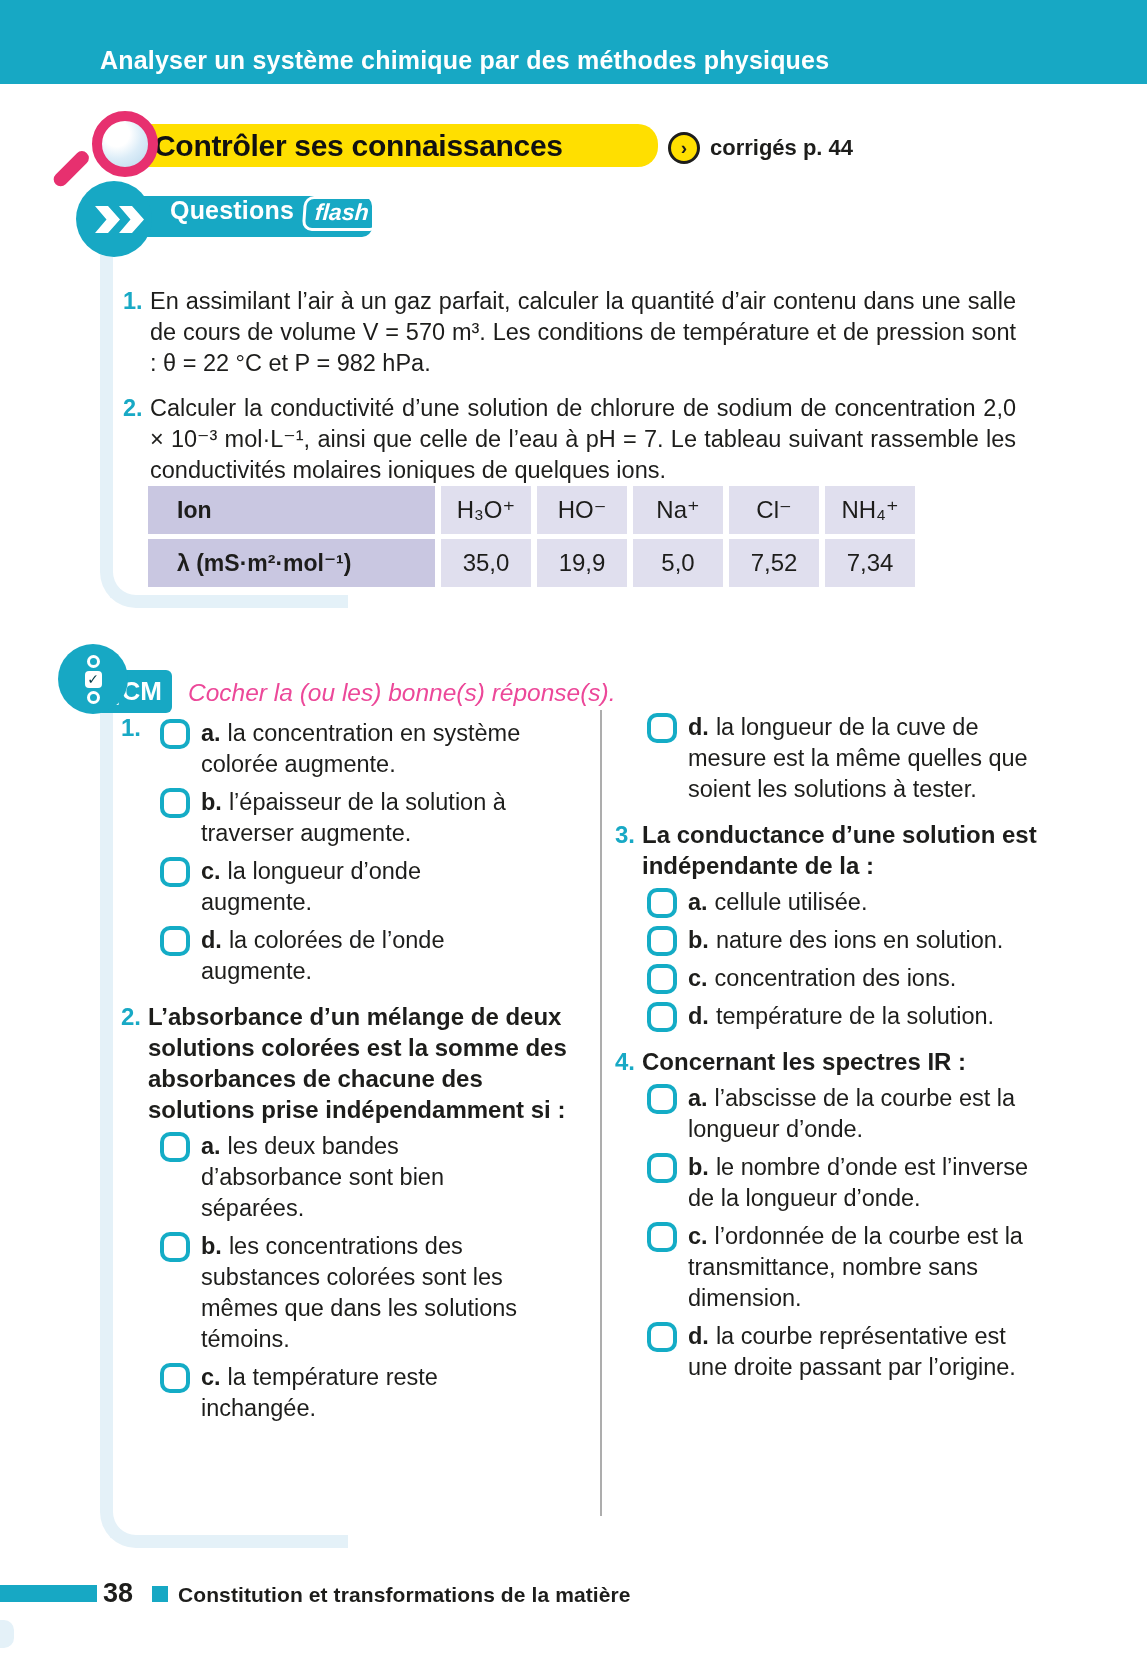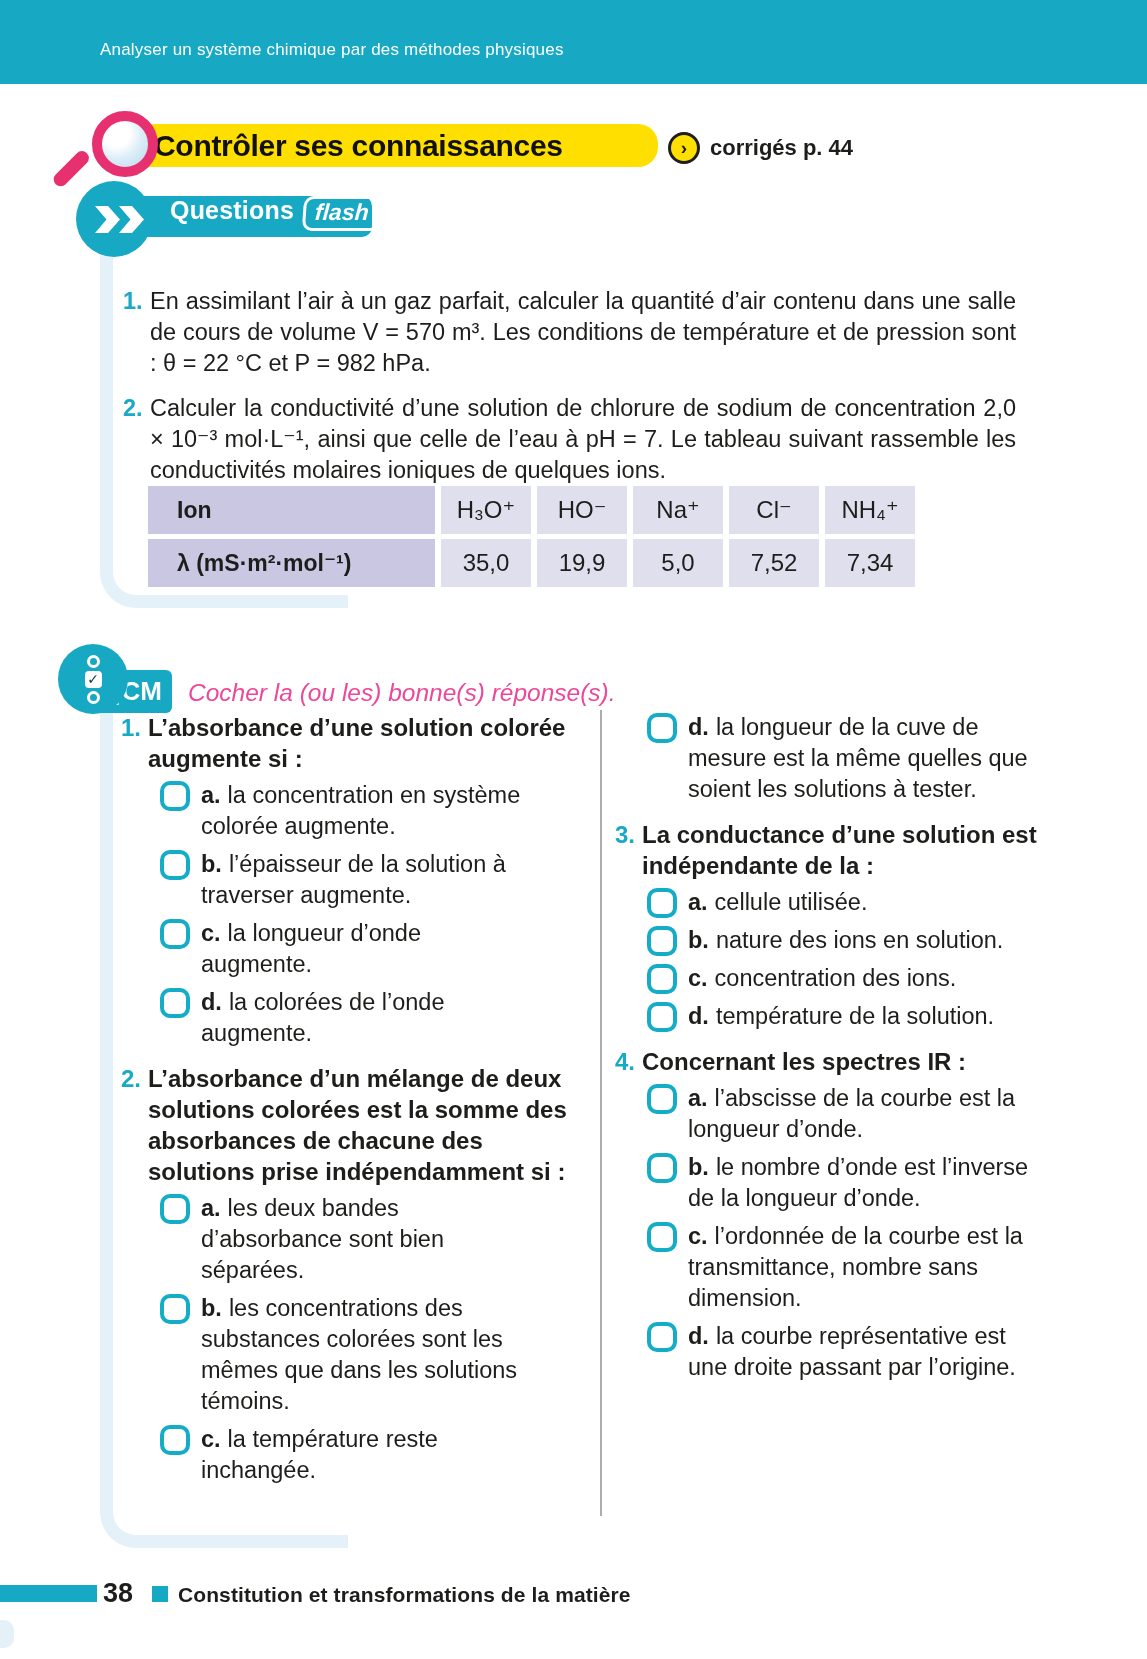--- a/index.html
+++ b/index.html
@@ -2,21 +2,21 @@
 <html><head>
 <meta charset="utf-8">
 <style>
   html,body{margin:0;padding:0;background:#f2f2f2}
   .page{position:relative;width:1147px;height:1659px;background:#ffffff;overflow:hidden;
         font-family:"Liberation Sans","DejaVu Sans",sans-serif;color:#1d1d1b;margin:0 auto}
   .abs{position:absolute}
 
   
   .top-band{left:0;top:0;width:1147px;height:84px;background:#17a8c4}
-  .top-band .band-title{position:absolute;left:100px;top:40px;font-size:17px;font-weight:normal;color:#fff;letter-spacing:.2px}
+  .top-band .band-title{position:absolute;left:100px;top:46px;font-size:25px;font-weight:bold;color:#fff;letter-spacing:.2px}
 
   
   .title-banner{left:106px;top:124px;width:552px;height:43px;background:#ffdf00;border-radius:8px 20px 20px 8px}
   .title-banner .t{position:absolute;left:48px;top:0;line-height:43px;font-size:30px;font-weight:bold;color:#111;letter-spacing:-.3px}
   .mag-ring{left:92px;top:111px;width:46px;height:46px;border:10px solid #e7306f;border-radius:50%;
             background:radial-gradient(circle at 32% 28%, #ffffff 0 28%, #dcedf8 55%, #b9d8ec 100%);z-index:3}
   .mag-handle{left:77px;top:152px;width:14px;height:44px;background:#e7306f;border-radius:8px;
               transform:rotate(45deg);transform-origin:50% 4px;z-index:2}
   .corr-circle{left:668px;top:132px;width:32px;height:32px;background:#ffdf00;border:3px solid #1d1d1b;border-radius:50%;
                display:flex;align-items:center;justify-content:center;box-sizing:border-box}
@@ -154,21 +154,20 @@
     <span class="ring"></span>
   </div>
   <span class="abs qcm-instr">Cocher la (ou les) bonne(s) réponse(s).</span>
   <div class="abs lframe qcm-frame"></div>
   <div class="abs divider"></div>
 
   <div class="col col-left">
 
     <div class="q-title">
       <span class="qnum">1.</span>
-      <span>L’absorbance d’une solution colorée augmente si :</span>
     </div>
     <div class="opt">
       <span class="box"></span>
       <p><span class="letter">a.</span><span>la concentration en système colorée augmente.</span></p>
     </div>
     <div class="opt">
       <span class="box"></span>
       <p><span class="letter">b.</span><span>l’épaisseur de la solution à traverser augmente.</span></p>
     </div>
     <div class="opt">

